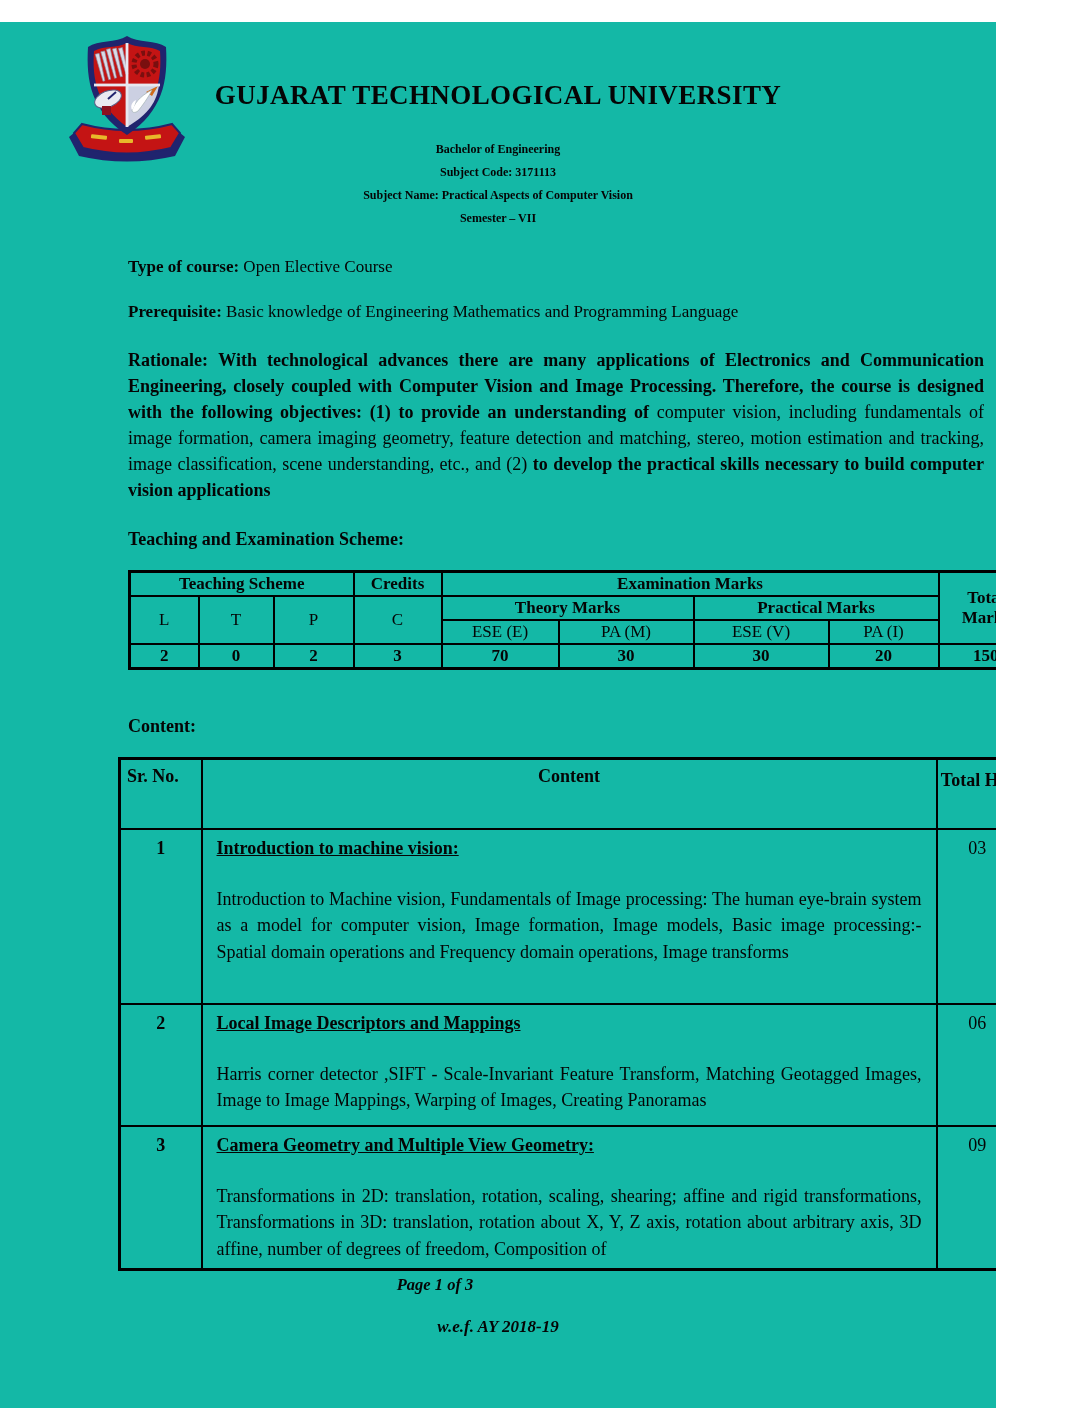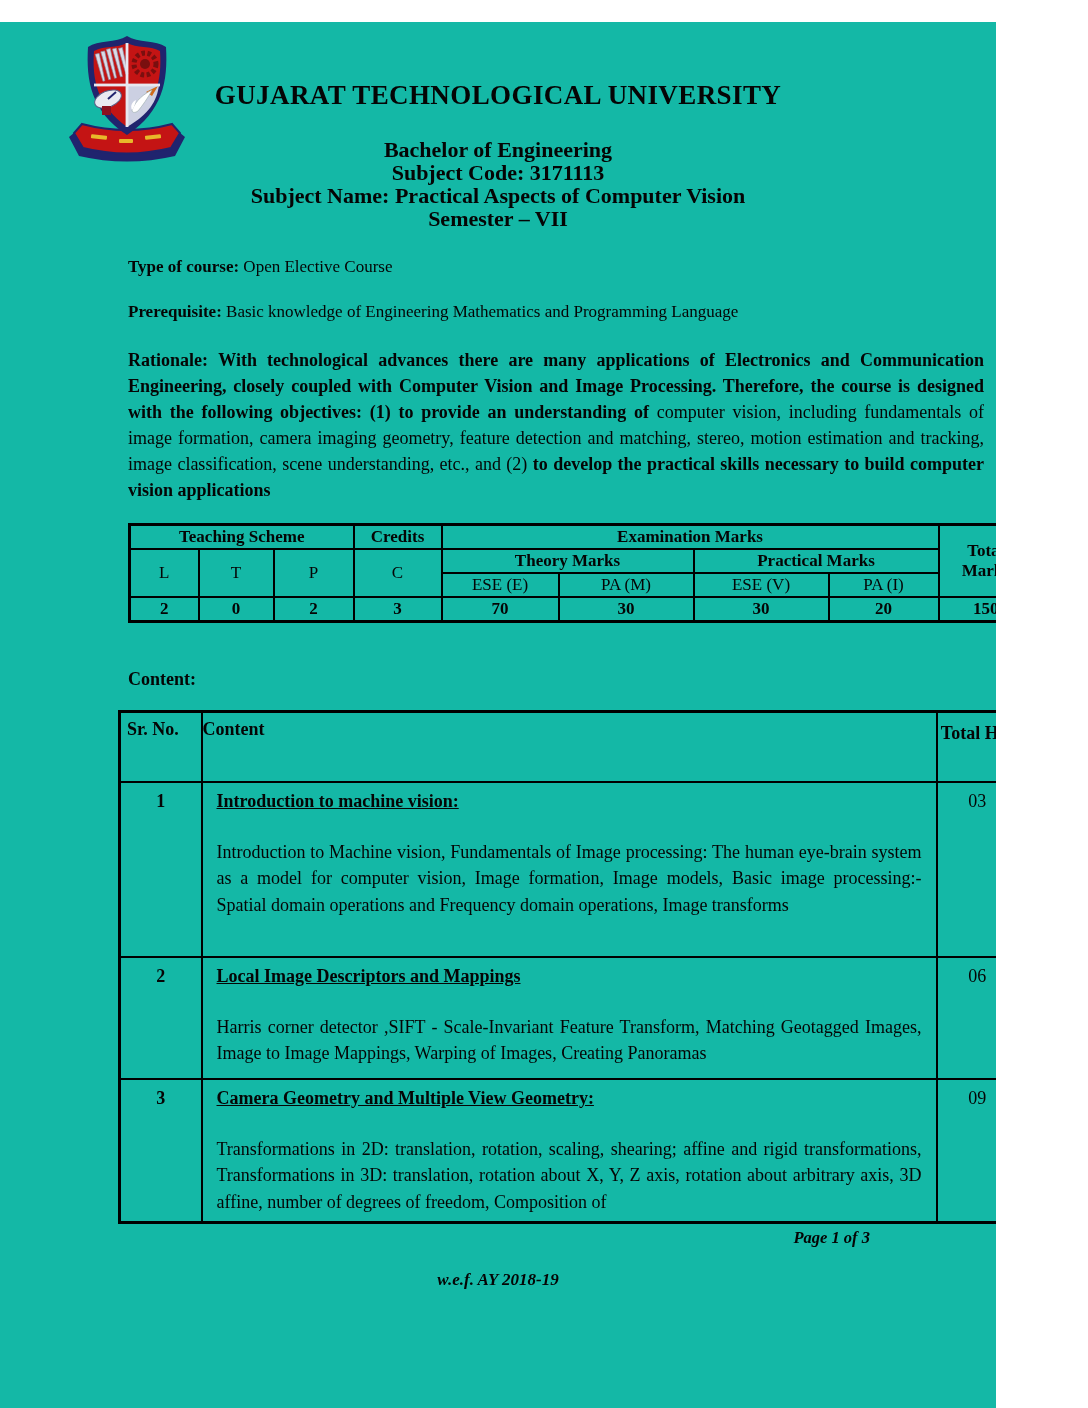--- a/index.html
+++ b/index.html
@@ -27,21 +27,21 @@
     padding-top: 58px;
     text-align: center;
     font-size: 27px;
     font-weight: bold;
     letter-spacing: 0.4px;
   }
   .subhead {
     margin-top: 27px;
     text-align: center;
     font-weight: bold;
-    font-size: 22px;
+    font-size: 12px;
     line-height: 23px;
   }
   .main {
     margin-left: 128px;
     width: 856px;
   }
   .info-line { font-size: 17px; line-height: 22px; }
   .info-type   { margin-top: 26px; }
   .info-prereq { margin-top: 23px; }
   .b { font-weight: bold; }
@@ -79,21 +79,21 @@
   }
   .content-table td { vertical-align: top; }
   .content-table .head-row td {
     font-weight: bold;
     height: 70px;
     padding-top: 6px;
   }
   .col-sr  { width: 82px; }
   .col-hrs { width: 82px; }
   .hdr-sr { padding-left: 6px; text-align: left; }
-  .hdr-content { text-align: left; border-radius: 21px; }
+  .hdr-content { text-align: center; border-radius: 21px; }
   .hdr-hrs { text-align: center; line-height: 28px; }
   .cell-sr {
     text-align: center;
     font-weight: bold;
     padding-top: 8px;
   }
   .cell-hrs {
     text-align: center;
     padding-top: 8px;
   }
@@ -108,21 +108,21 @@
     font-size: 18px;
     line-height: 26.5px;
     text-align: justify;
   }
   .row-u1 td { height: 175px; }
   .row-u2 td { height: 122px; }
   .row-u3 td { height: 133px; }
   .footer-page {
     margin-top: 4px;
     margin-right: 126px;
-    text-align: right;
+    text-align: center;
     font-size: 16.5px;
     font-weight: bold;
     font-style: italic;
   }
   .footer-wef {
     margin-top: 22px;
     text-align: center;
     font-size: 17px;
     font-weight: bold;
     font-style: italic;
@@ -190,20 +190,21 @@
   </div>
 
   <div class="main">
 
     <p class="info-line info-type"><span class="b">Type of course:</span> <span>Open Elective Course</span></p>
 
     <p class="info-line info-prereq"><span class="b">Prerequisite:</span> <span>Basic knowledge of Engineering Mathematics and Programming Language</span></p>
 
     <p class="rationale"><span class="b">Rationale:</span> <span class="b">With technological advances there are many applications of Electronics and Communication Engineering, closely coupled with Computer Vision and Image Processing. Therefore, the course is designed with the following objectives: (1) to provide an understanding of</span> <span>computer vision, including fundamentals of image formation, camera imaging geometry, feature detection and matching, stereo, motion estimation and tracking, image classification, scene understanding, etc., and (2)</span> <span class="b">to develop the practical skills necessary to build computer vision applications</span></p>
 
+    <div class="section-heading">Teaching and Examination Scheme:</div>
 
     <table class="exam-table">
       <colgroup>
         <col style="width:69px">
           <col style="width:75px">
           <col style="width:80px">
           <col style="width:88px">
         <col style="width:117px">
           <col style="width:135px">
           <col style="width:135px">

